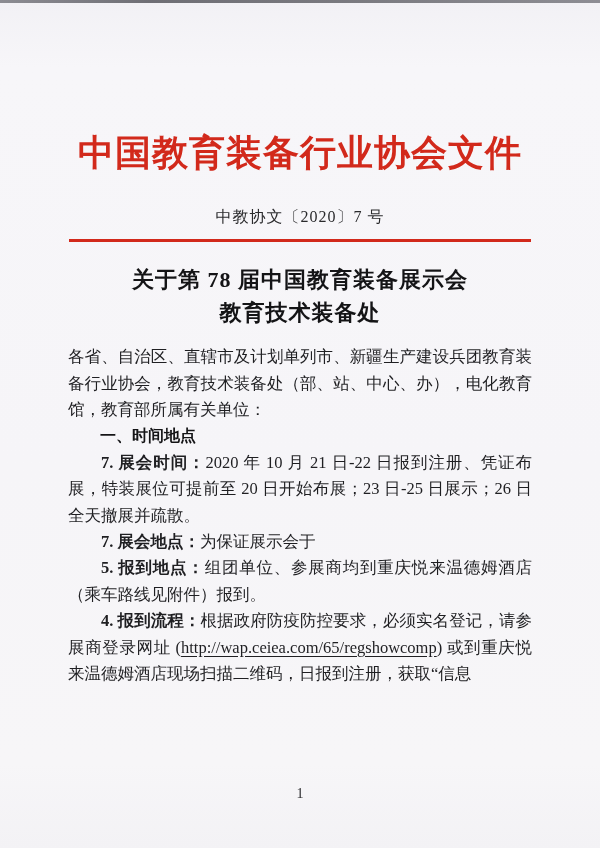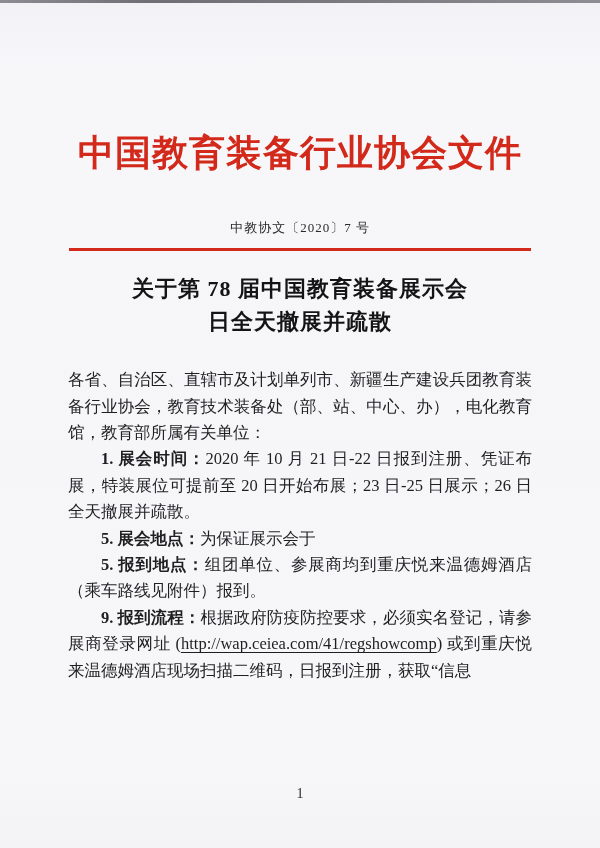--- a/index.html
+++ b/index.html
@@ -23,43 +23,43 @@
   .org-title {
     margin: 132px 0 0 0;
     text-align: center;
     font-size: 36px;
     font-weight: bold;
     letter-spacing: 1px;
     line-height: 1.2;
     color: #d2291b;
   }
   .doc-number {
-    margin-top: 44px;
+    margin-top: 32px;
     text-align: center;
-    font-size: 13px;
+    font-size: 16px;
     letter-spacing: 1px;
     color: #2a2a2c;
   }
   .red-rule {
     width: 462px; height: 3px;
     margin: 11px auto 0 auto;
     background: #d2291b;
   }
   .doc-title {
     margin: 21px 0 0 0;
     text-align: center;
     font-size: 22px;
     font-weight: bold;
     line-height: 33px;
     letter-spacing: 1px;
     color: #141416;
   }
   .body-text {
     width: 464px;
-    margin: 29px auto 0 auto;
+    margin: 15px auto 0 auto;
     font-size: 16.5px;
     line-height: 26.4px;
     text-align: justify;
     color: #1f1f22;
   }
   .body-text p { margin: 0; text-indent: 2em; }
   .body-text p.no-indent { text-indent: 0; }
   .section-heading {
     font-family: "Liberation Sans", "DejaVu Sans", sans-serif;
     font-weight: bold;
@@ -87,34 +87,35 @@
   <div class="scan-edge"></div>
 
   <div class="org-title">中国教育装备行业协会文件</div>
 
   <div class="doc-number">中教协文〔2020〕7 号</div>
 
   <div class="red-rule"></div>
 
   <h1 class="doc-title">
     <span>关于第 78 届中国教育装备展示会</span><br>
-    <span>日全天撤展并疏散</span>
+    <span>教育技术装备处</span>
   </h1>
 
   <div class="body-text">
 
     <p class="no-indent">各省、自治区、直辖市及计划单列市、新疆生产建设兵团教育装备行业协会，教育技术装备处（部、站、中心、办），电化教育馆，教育部所属有关单位：</p>
 
 
+    <p class="section-heading">一、时间地点</p>
 
-    <p><span class="item-label">1. 展会时间：</span><span>2020 年 10 月 21 日-22 日报到注册、凭证布展，特装展位可提前至 20 日开始布展；23 日-25 日展示；26 日全天撤展并疏散。</span></p>
+    <p><span class="item-label">7. 展会时间：</span><span>2020 年 10 月 21 日-22 日报到注册、凭证布展，特装展位可提前至 20 日开始布展；23 日-25 日展示；26 日全天撤展并疏散。</span></p>
 
-    <p><span class="item-label">5. 展会地点：</span><span>为保证展示会于</span></p>
+    <p><span class="item-label">7. 展会地点：</span><span>为保证展示会于</span></p>
 
     <p><span class="item-label">5. 报到地点：</span><span>组团单位、参展商均到重庆悦来温德姆酒店（乘车路线见附件）报到。</span></p>
 
-    <p><span class="item-label">9. 报到流程：</span><span>根据政府防疫防控要求，必须实名登记，请参展商登录网址 (</span><span class="reg-url">http://wap.ceiea.com/41/regshowcomp</span><span>) 或到重庆悦来温德姆酒店现场扫描二维码，日报到注册，获取“信息</span></p>
+    <p><span class="item-label">4. 报到流程：</span><span>根据政府防疫防控要求，必须实名登记，请参展商登录网址 (</span><span class="reg-url">http://wap.ceiea.com/65/regshowcomp</span><span>) 或到重庆悦来温德姆酒店现场扫描二维码，日报到注册，获取“信息</span></p>
 
   </div>
 
   <div class="page-number">1</div>
 
 </div>
 
 </body></html>

